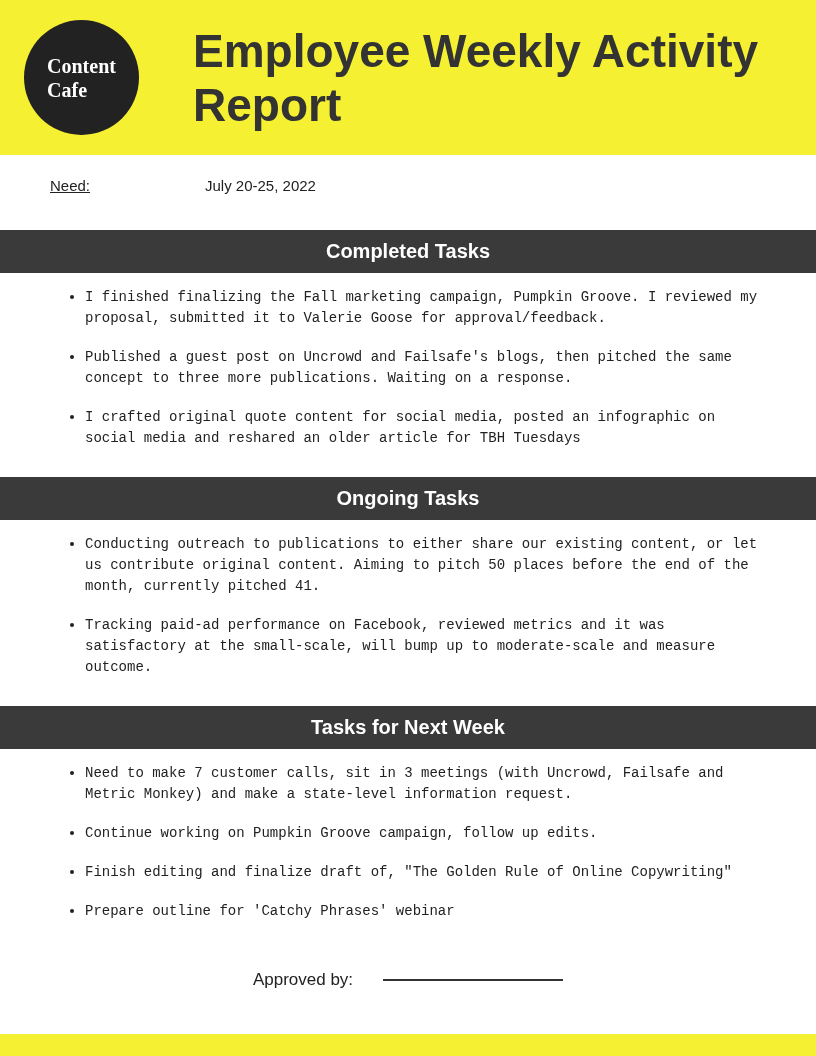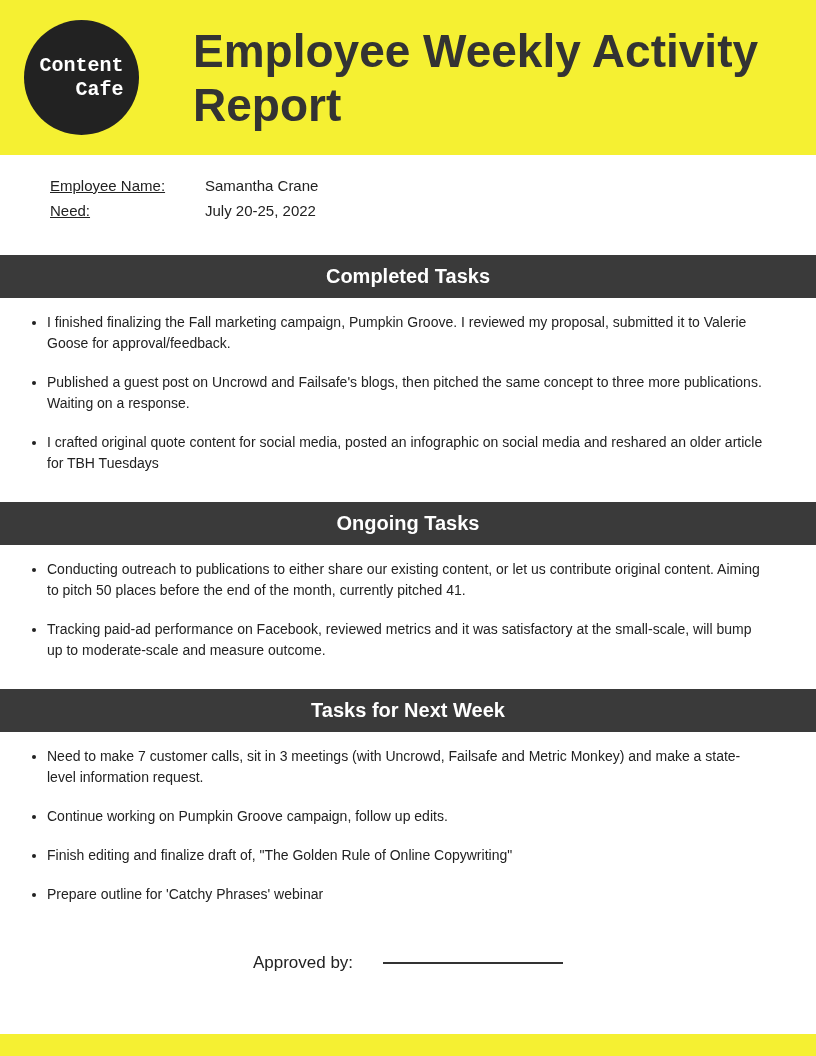--- a/index.html
+++ b/index.html
@@ -33,23 +33,23 @@
       display: flex;
       align-items: center;
       justify-content: center;
       flex-shrink: 0;
     }
 
     .logo-text {
       color: #ffffff;
       font-size: 20px;
       font-weight: bold;
-      text-align: right;
+      text-align: left;
       line-height: 1.2;
-      font-family: Liberation Mono, monospace;
+      font-family: Liberation Serif, serif;
     }
 
     .header-title {
       font-size: 46px;
       font-weight: bold;
       color: #333333;
       font-family: Arial, sans-serif;
       margin-left: 32px;
     }
 
@@ -79,21 +79,22 @@
       background-color: #3a3a3a;
       color: #ffffff;
       text-align: center;
       padding: 10px 28px;
       font-size: 20px;
       font-weight: bold;
       margin: 10px 0 0 0;
     }
 
     .section-content {
-      padding: 14px 50px 10px 27px;
+      padding: 14px 50px 10px 65px;
+      font-family: Liberation Mono, monospace;
     }
 
     .section-content ul {
       list-style: disc;
       padding-left: 20px;
     }
 
     .section-content ul li {
       font-size: 14px;
       color: #222222;
@@ -144,24 +145,20 @@
     <div class="logo-circle">
       <div class="logo-text">
         Content<br>Cafe
       </div>
     </div>
     <div class="header-title">Employee Weekly Activity Report</div>
   </div>
 
   <div class="info-section">
     <div class="info-row">
-      <span class="info-label">Employee Name:</span>
-      <span class="info-value">Samantha Crane</span>
-    </div>
-    <div class="info-row">
       <span class="info-label">Need:</span>
       <span class="info-value">July 20-25, 2022</span>
     </div>
   </div>
 
   <div class="section-header">Completed Tasks</div>
   <div class="section-content">
     <ul>
       <li>I finished finalizing the Fall marketing campaign, Pumpkin Groove. I reviewed my proposal, submitted it to Valerie Goose for approval/feedback.</li>
       <li>Published a guest post on Uncrowd and Failsafe's blogs, then pitched the same concept to three more publications. Waiting on a response.</li>

